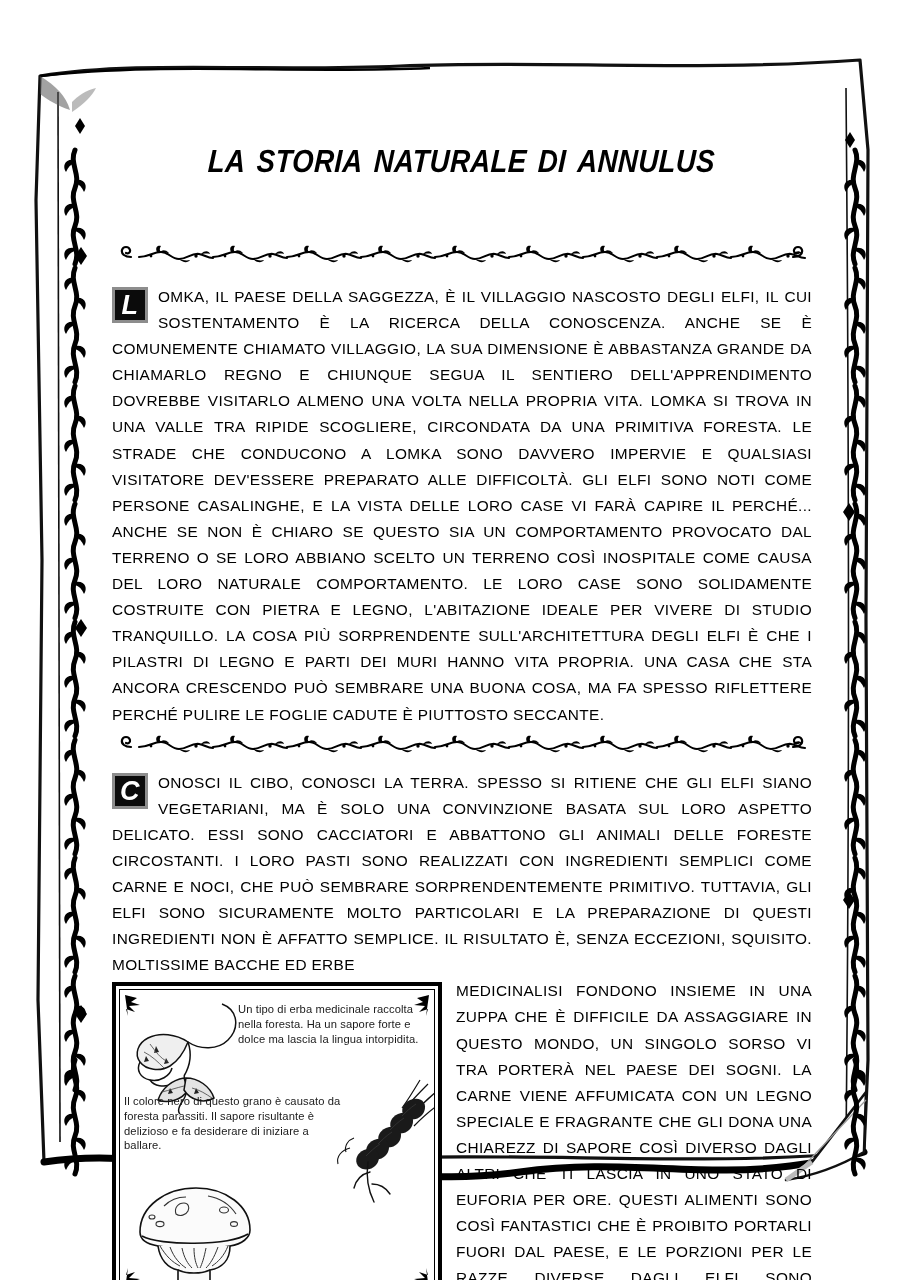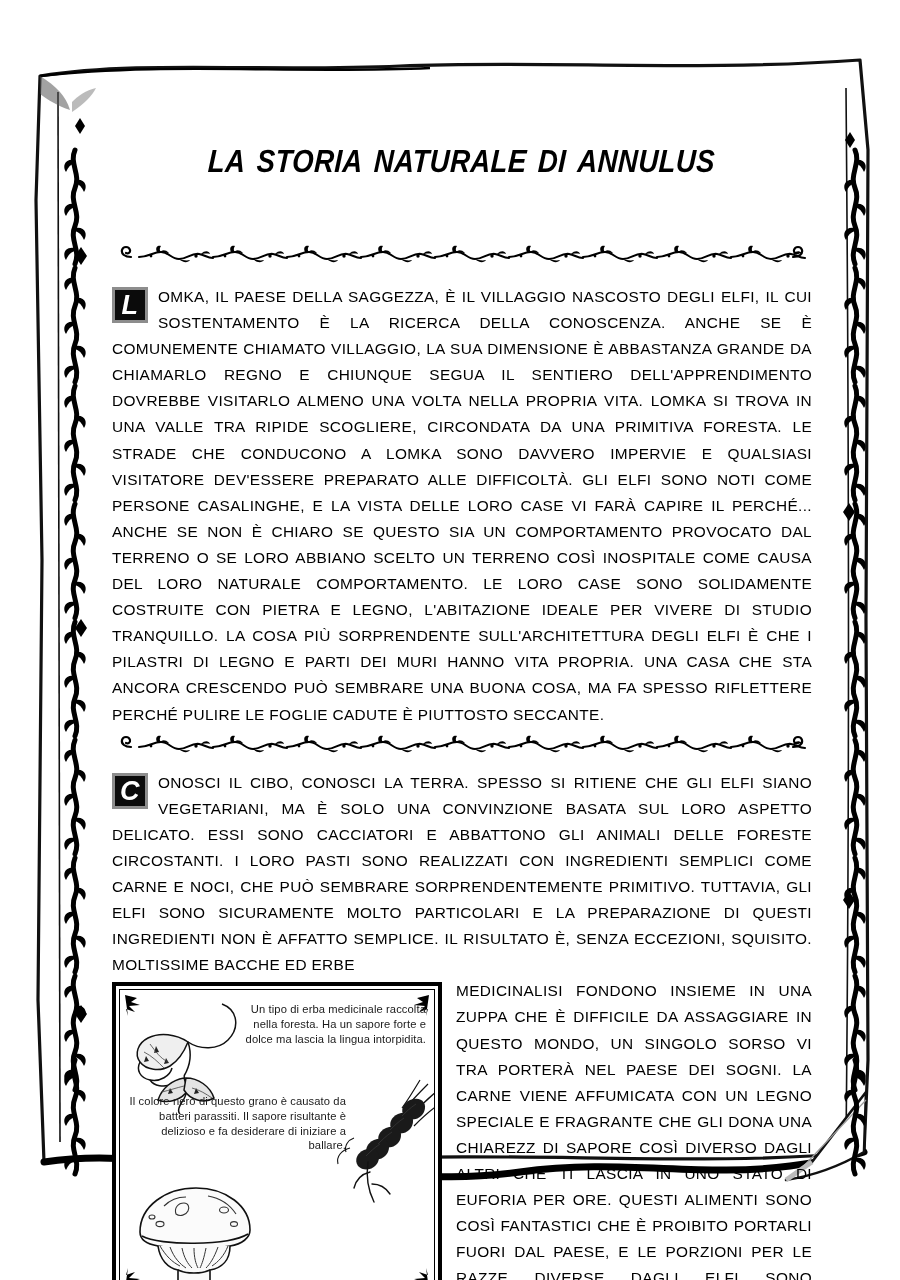--- a/index.html
+++ b/index.html
@@ -123,21 +123,21 @@
     border: 1.5px solid #000;
     position: relative;
     overflow: hidden;
     background: #fff;
   }
   .illus-caption {
     position: absolute;
     font-family: "Liberation Sans", sans-serif;
     font-size: 11.2px;
     line-height: 14.6px;
-    text-align: right;
+    text-align: left;
     color: #1a1a1a;
     letter-spacing: 0.1px;
   }
   #cap-1 { left: 118px; top: 12px;  width: 188px; }
   #cap-2 { left: 4px;   top: 104px; width: 222px; }
   #cap-3 { left: 135px; top: 208px; width: 172px; }
 
   .illus-art { position: absolute; }
   #art-flower   { left: 6px;  top: 6px;   width: 128px; height: 118px; }
   #art-grain    { left: 204px; top: 88px; width: 120px; height: 130px; }
@@ -407,21 +407,21 @@
             <circle cx="52" cy="110" r="1.5"></circle>
               <circle cx="60" cy="113" r="1.5"></circle>
             <circle cx="68" cy="111" r="1.5"></circle>
               <circle cx="76" cy="109" r="1.5"></circle>
             <circle cx="56" cy="104" r="1.2"></circle>
               <circle cx="72" cy="104" r="1.2"></circle>
           </g>
         </svg>
 
         <div class="illus-caption" id="cap-1">Un tipo di erba medicinale raccolta nella foresta. Ha un sapore forte e dolce ma lascia la lingua intorpidita.</div>
-        <div class="illus-caption" id="cap-2">Il colore nero di questo grano è causato da batteri parassiti. Il sapore risultante è delizioso e fa desiderare di iniziare a ballare.</div>
+        <div class="illus-caption" id="cap-2">Il colore nero di questo grano è causato da foresta parassiti. Il sapore risultante è delizioso e fa desiderare di iniziare a ballare.</div>
       </div>
     </div>
 
     <p class="wrap-text">MEDICINALISI FONDONO INSIEME IN UNA ZUPPA CHE È DIFFICILE DA ASSAGGIARE IN QUESTO MONDO, UN SINGOLO SORSO VI TRA PORTERÀ NEL PAESE DEI SOGNI. LA CARNE VIENE AFFUMICATA CON UN LEGNO SPECIALE E FRAGRANTE CHE GLI DONA UNA CHIAREZZ DI SAPORE COSÌ DIVERSO DAGLI ALTRI CHE TI LASCIA IN UNO STATO DI EUFORIA PER ORE. QUESTI ALIMENTI SONO COSÌ FANTASTICI CHE È PROIBITO PORTARLI FUORI DAL PAESE, E LE PORZIONI PER LE RAZZE DIVERSE DAGLI ELFI SONO RIGOROSAMENTE RAZIONATE.</p>
 
     <div class="clearer"></div>
 
   </div>
 </div>
 

